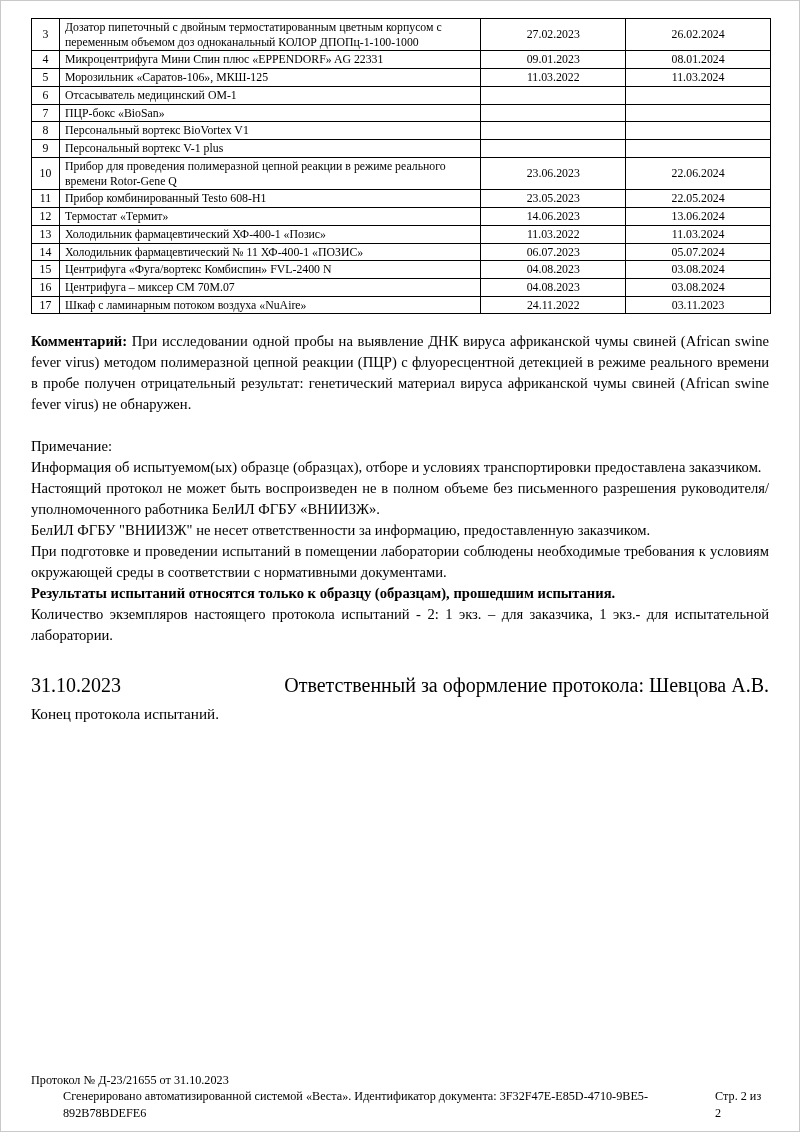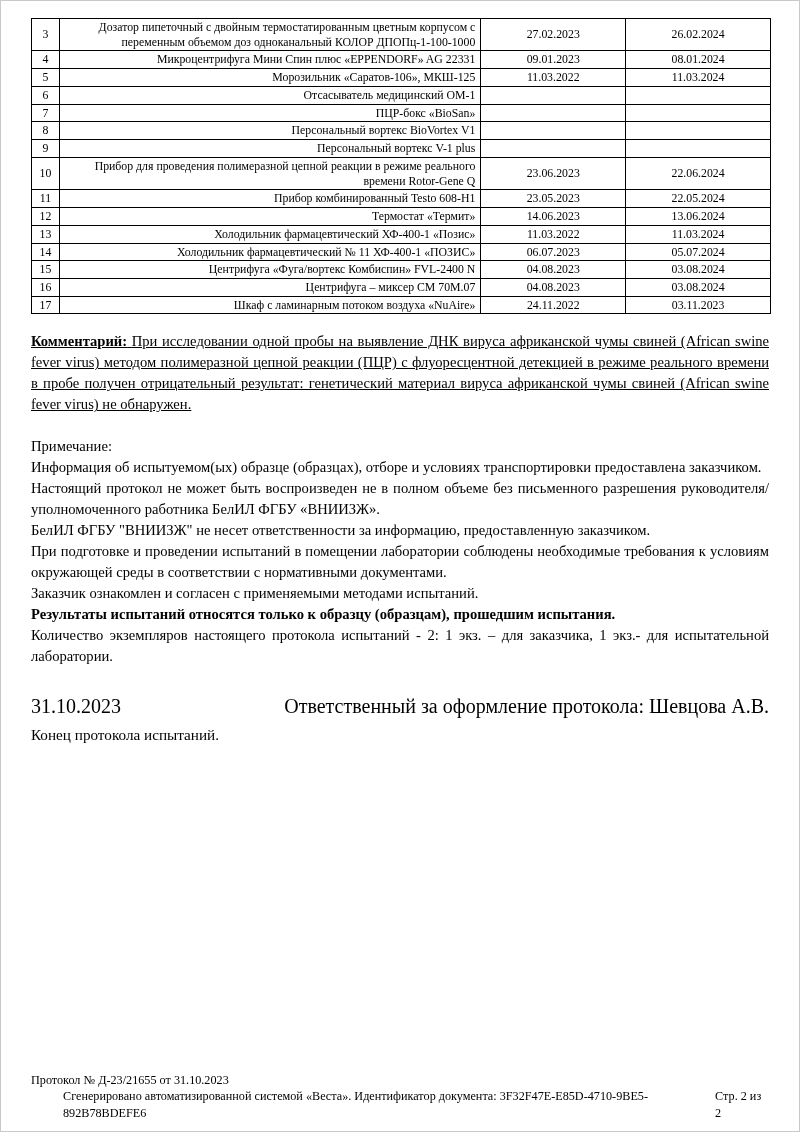--- a/index.html
+++ b/index.html
@@ -23,26 +23,26 @@
     font-size: 11.8px;
     line-height: 1.25;
   }
   table.equip td {
     border: 1px solid #000;
     padding: 1px 5px;
     height: 17px;
     vertical-align: middle;
   }
   td.col-num  { width: 28px;  text-align: center; }
-  td.col-name { width: 422px; text-align: right; }
+  td.col-name { width: 422px; text-align: left; }
   td.col-date { width: 145px; text-align: center; }
 
   
   .body-text { font-size: 14.6px; line-height: 1.44; }
-  .comment-block { margin-top: 17px; text-decoration: underline; }
+  .comment-block { margin-top: 17px; }
   .justify { text-align: justify; }
   .notes-block { margin-top: 21px; }
   .notes-block p { margin: 0; }
   .bold { font-weight: bold; }
 
   .sig-row {
     display: flex;
     justify-content: space-between;
     margin-top: 28px;
     font-size: 20px;
@@ -165,21 +165,20 @@
       <strong>Комментарий:</strong>
       <span>При исследовании одной пробы на выявление ДНК вируса африканской чумы свиней (African swine fever virus) методом полимеразной цепной реакции (ПЦР) с флуоресцентной детекцией в режиме реального времени в пробе получен отрицательный результат: генетический материал вируса африканской чумы свиней (African swine fever virus) не обнаружен.</span>
     </p>
 
     <div class="body-text notes-block">
       <p>Примечание:</p>
       <p class="justify">Информация об испытуемом(ых) образце (образцах), отборе и условиях транспортировки предоставлена заказчиком.</p>
       <p class="justify">Настоящий протокол не может быть воспроизведен не в полном объеме без письменного разрешения руководителя/уполномоченного работника БелИЛ ФГБУ «ВНИИЗЖ».</p>
       <p class="justify">БелИЛ ФГБУ "ВНИИЗЖ" не несет ответственности за информацию, предоставленную заказчиком.</p>
       <p class="justify">При подготовке и проведении испытаний в помещении лаборатории соблюдены необходимые требования к условиям окружающей среды в соответствии с нормативными документами.</p>
-      <p class="justify">Заказчик ознакомлен и согласен с применяемыми методами испытаний.</p>
       <p class="bold">Результаты испытаний относятся только к образцу (образцам), прошедшим испытания.</p>
       <p class="justify">Количество экземпляров настоящего протокола испытаний - 2: 1 экз. – для заказчика, 1 экз.- для испытательной лаборатории.</p>
     </div>
 
     <div class="sig-row">
       <span>31.10.2023</span>
       <span>Ответственный за оформление протокола: Шевцова А.В.</span>
     </div>
 
     <p class="body-text end-line">Конец протокола испытаний.</p>

